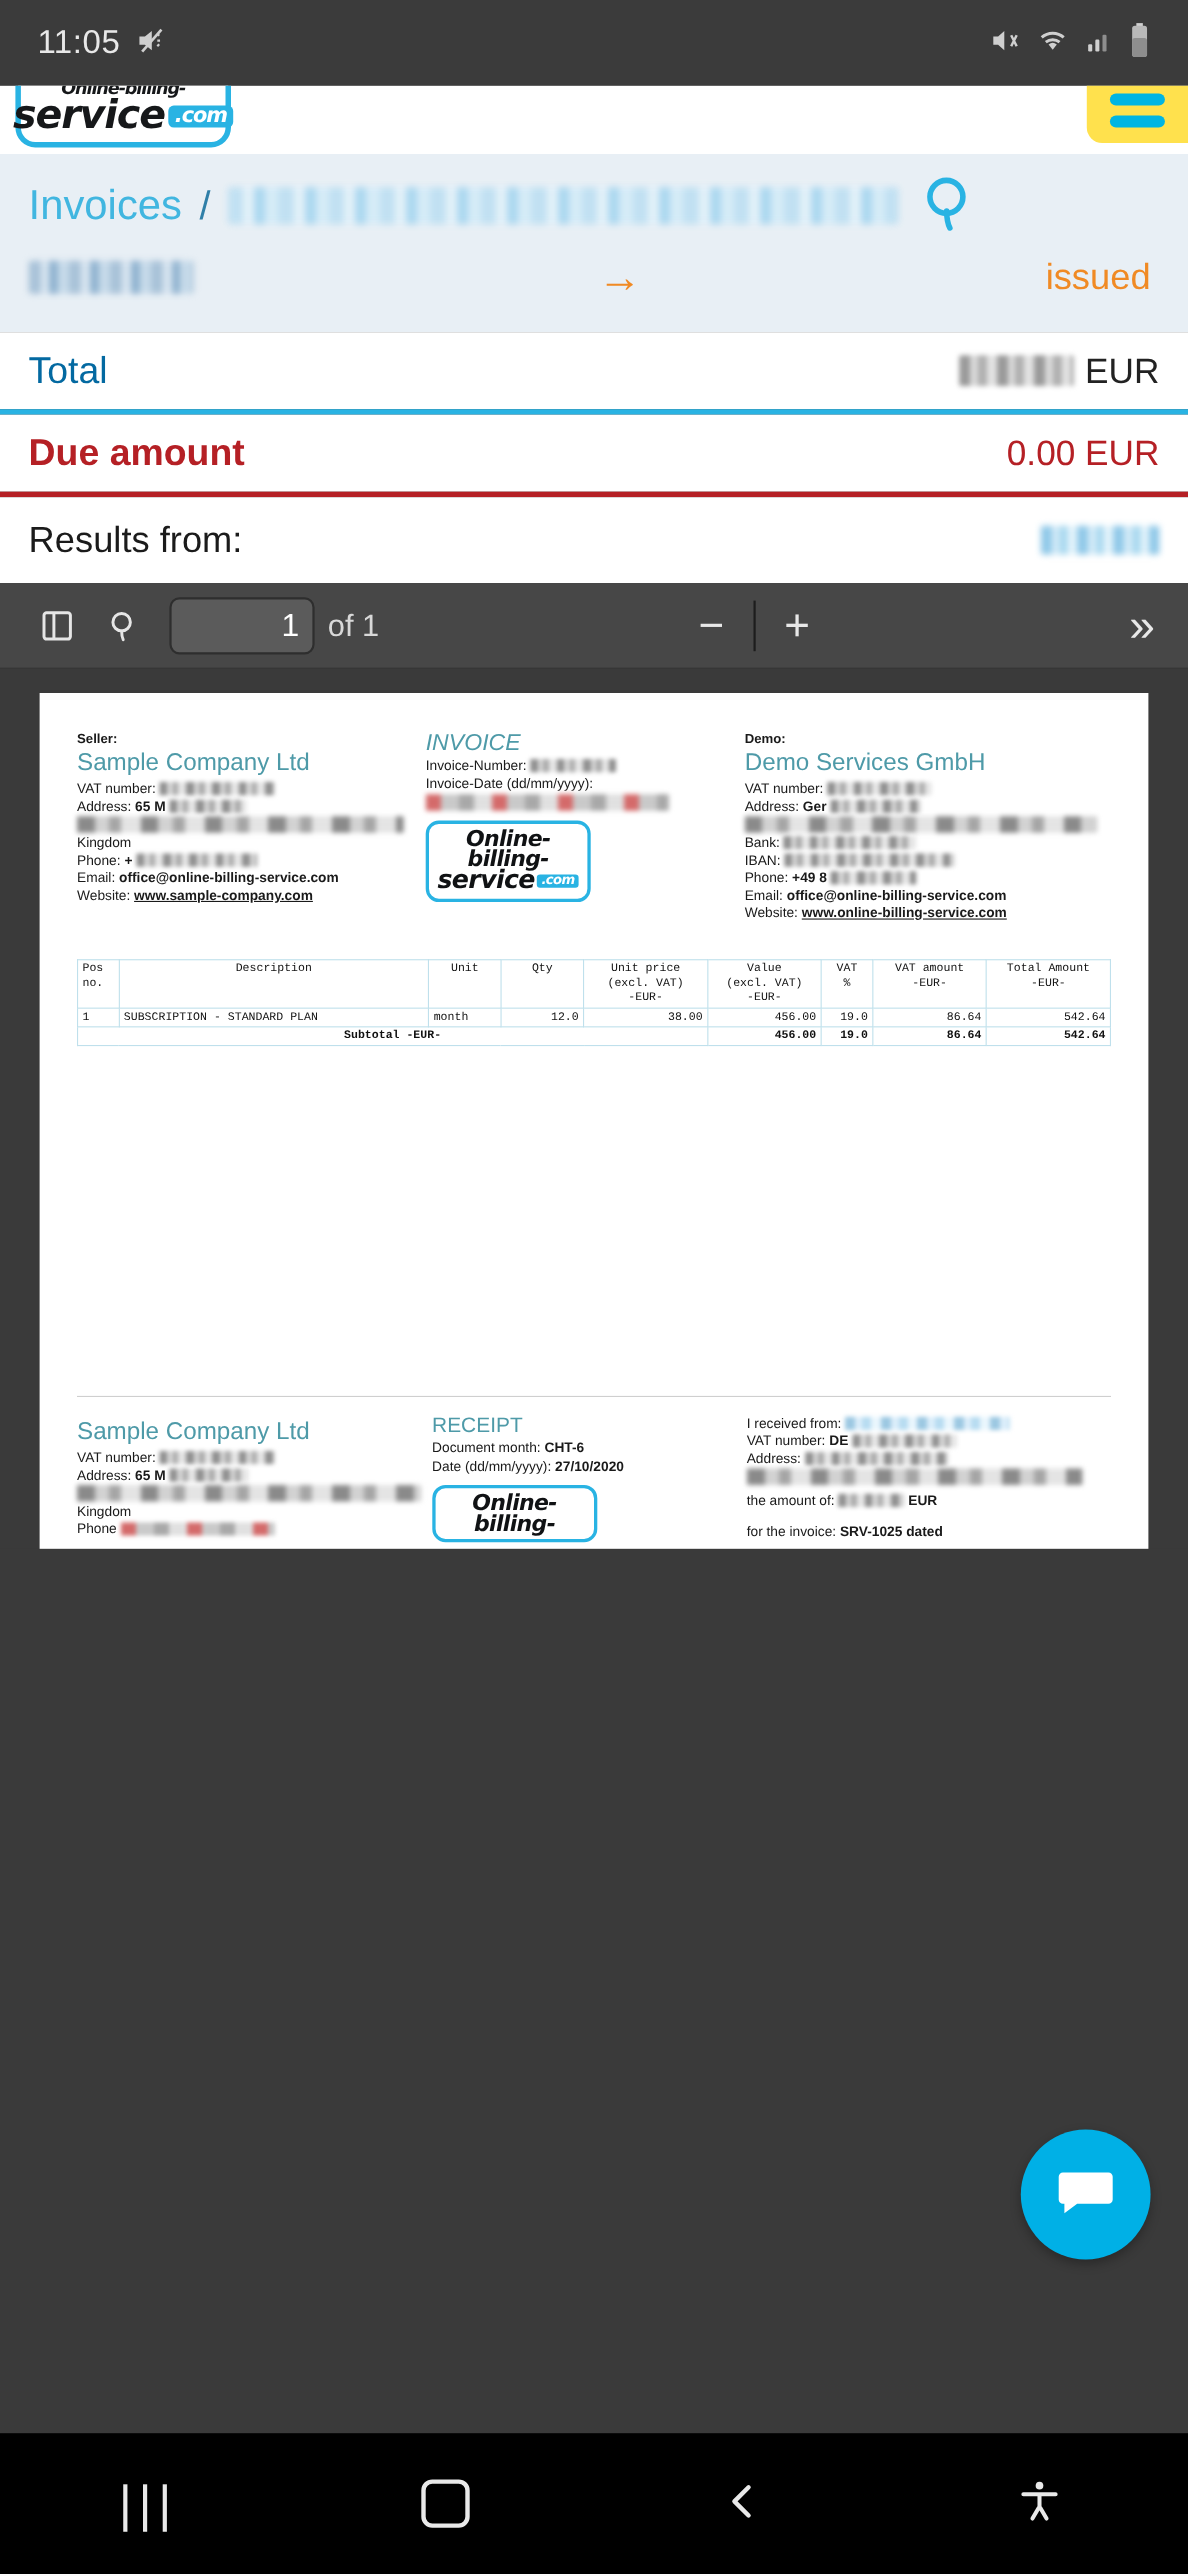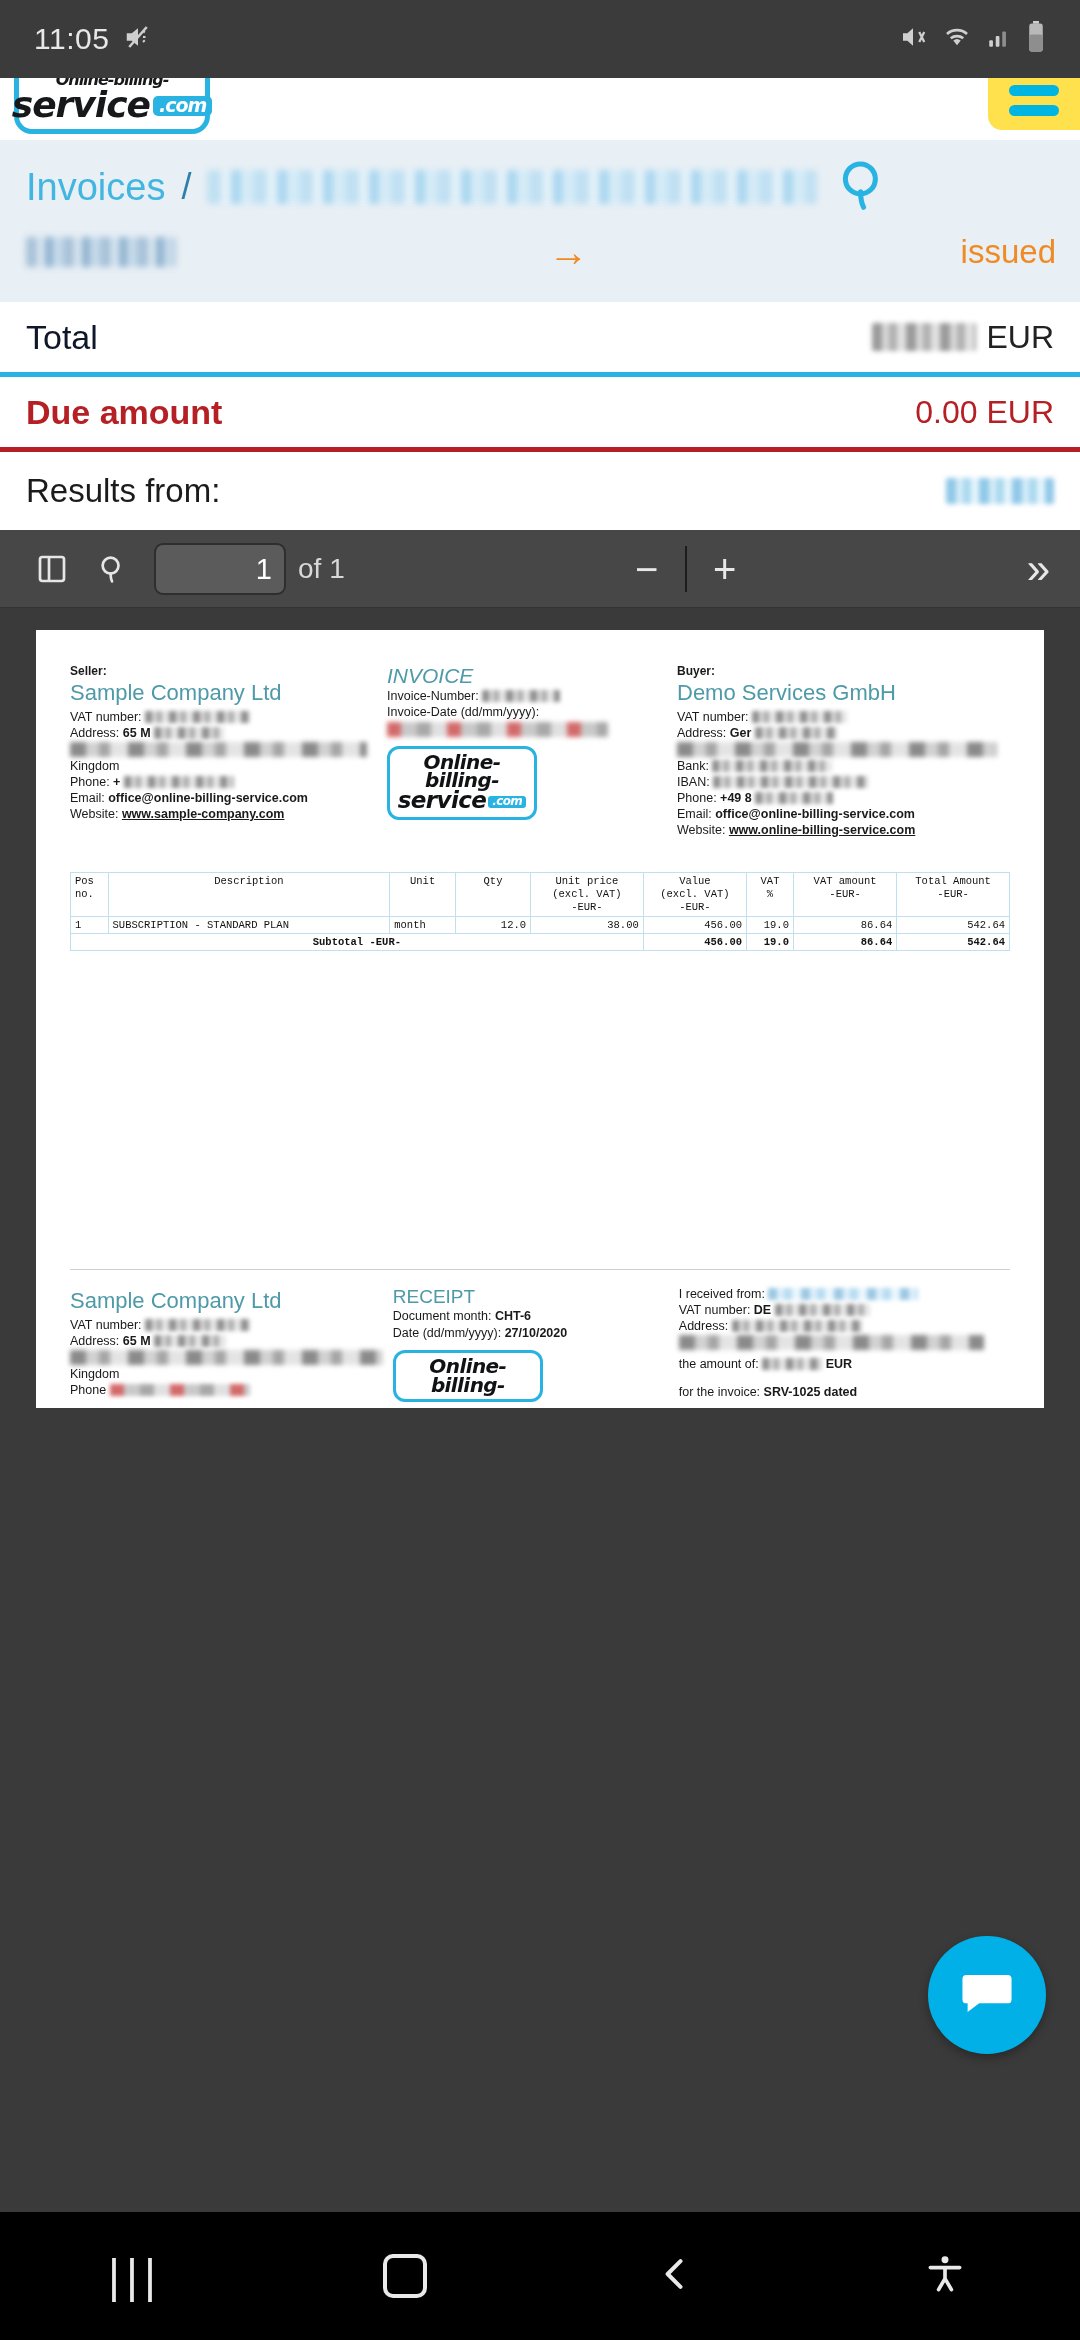--- a/index.html
+++ b/index.html
@@ -47,21 +47,21 @@
   }
   .menu-btn {
     position: absolute; right: 0; top: -32px; width: 92px; height: 84px;
     background: #ffe14d; border-radius: 14px 0 0 14px;
     display: flex; flex-direction: column; align-items: center;
     justify-content: flex-end; padding-bottom: 14px; gap: 9px;
   }
   .menu-bar { width: 50px; height: 11px; background: #00b5e2; border-radius: 6px; }
 
   
-  .crumbband { background: #e8eff5; padding: 16px 24px 22px 26px; }
+  .crumbband { background: #e8eff5; padding: 16px 34px 22px 26px; }
   .crumbrow { display: flex; align-items: center; height: 62px; }
   .crumb-home {
     color: #41b6e0; font-size: 38px; font-weight: 400;
   }
   .crumb-sep { color: #2f7fa8; font-size: 36px; margin: 0 16px; }
   .crumb-blur {
     flex: 1; height: 34px; border-radius: 3px;
     background:
       repeating-linear-gradient(90deg,#9fbdd6 0 12px,#cfe0ee 12px 21px,#7fa8c9 21px 30px,#bed5e8 30px 42px),
       #bcd6e9;
@@ -84,21 +84,21 @@
     filter: blur(3px);
   }
   .sr-arrow { color: #f08a24; font-size: 40px; line-height: 1; }
   .sr-state { color: #f08a24; font-size: 33px; }
 
   
   .totrow {
     background: #fff; display: flex; align-items: center;
     justify-content: space-between; padding: 0 26px; height: 70px;
   }
-  .tot-label { color: #0f172a; font-size: 34px; }
+  .tot-label { color: #0369a1; font-size: 34px; }
   .tot-val { display: flex; align-items: center; gap: 10px; font-size: 32px; color: #222; }
   .tot-blur {
     width: 104px; height: 28px; border-radius: 2px;
     background: repeating-linear-gradient(90deg,#9a9a9a 0 10px,#d8d8d8 10px 17px,#b0b0b0 17px 25px,#e2e2e2 25px 34px);
     filter: blur(2.6px);
   }
   .rule-cyan { height: 5px; background: #29b3e3; }
   .rule-red { height: 5px; background: #b52025; }
   .due .tot-label { color: #b52025; font-weight: 700; }
   .due .tot-val { color: #b52025; }
@@ -377,21 +377,21 @@
         </div>
         <div class="inv-meta">Invoice-Date (dd/mm/yyyy):</div>
         <div class="blur-band blur-red" style="width:82%"></div>
         <div class="doclogo">
           <div class="l1">Online-billing-</div>
           <div class="l2"><span>service</span><span class="com">.com</span></div>
         </div>
       </div>
 
       <div class="col-buyer">
-        <div class="lbl-sm">Buyer:</div>
+        <div class="lbl-sm">Demo:</div>
         <div class="party-name">Demo Services GmbH</div>
         <div class="party-line">
           <span>VAT number:</span>
           <span class="blur-chip" style="width:95px"></span>
         </div>
         <div class="party-line">
           <span>Address:</span>
           <b>Ger</b>
           <span class="blur-chip" style="width:82px"></span>
         </div>

